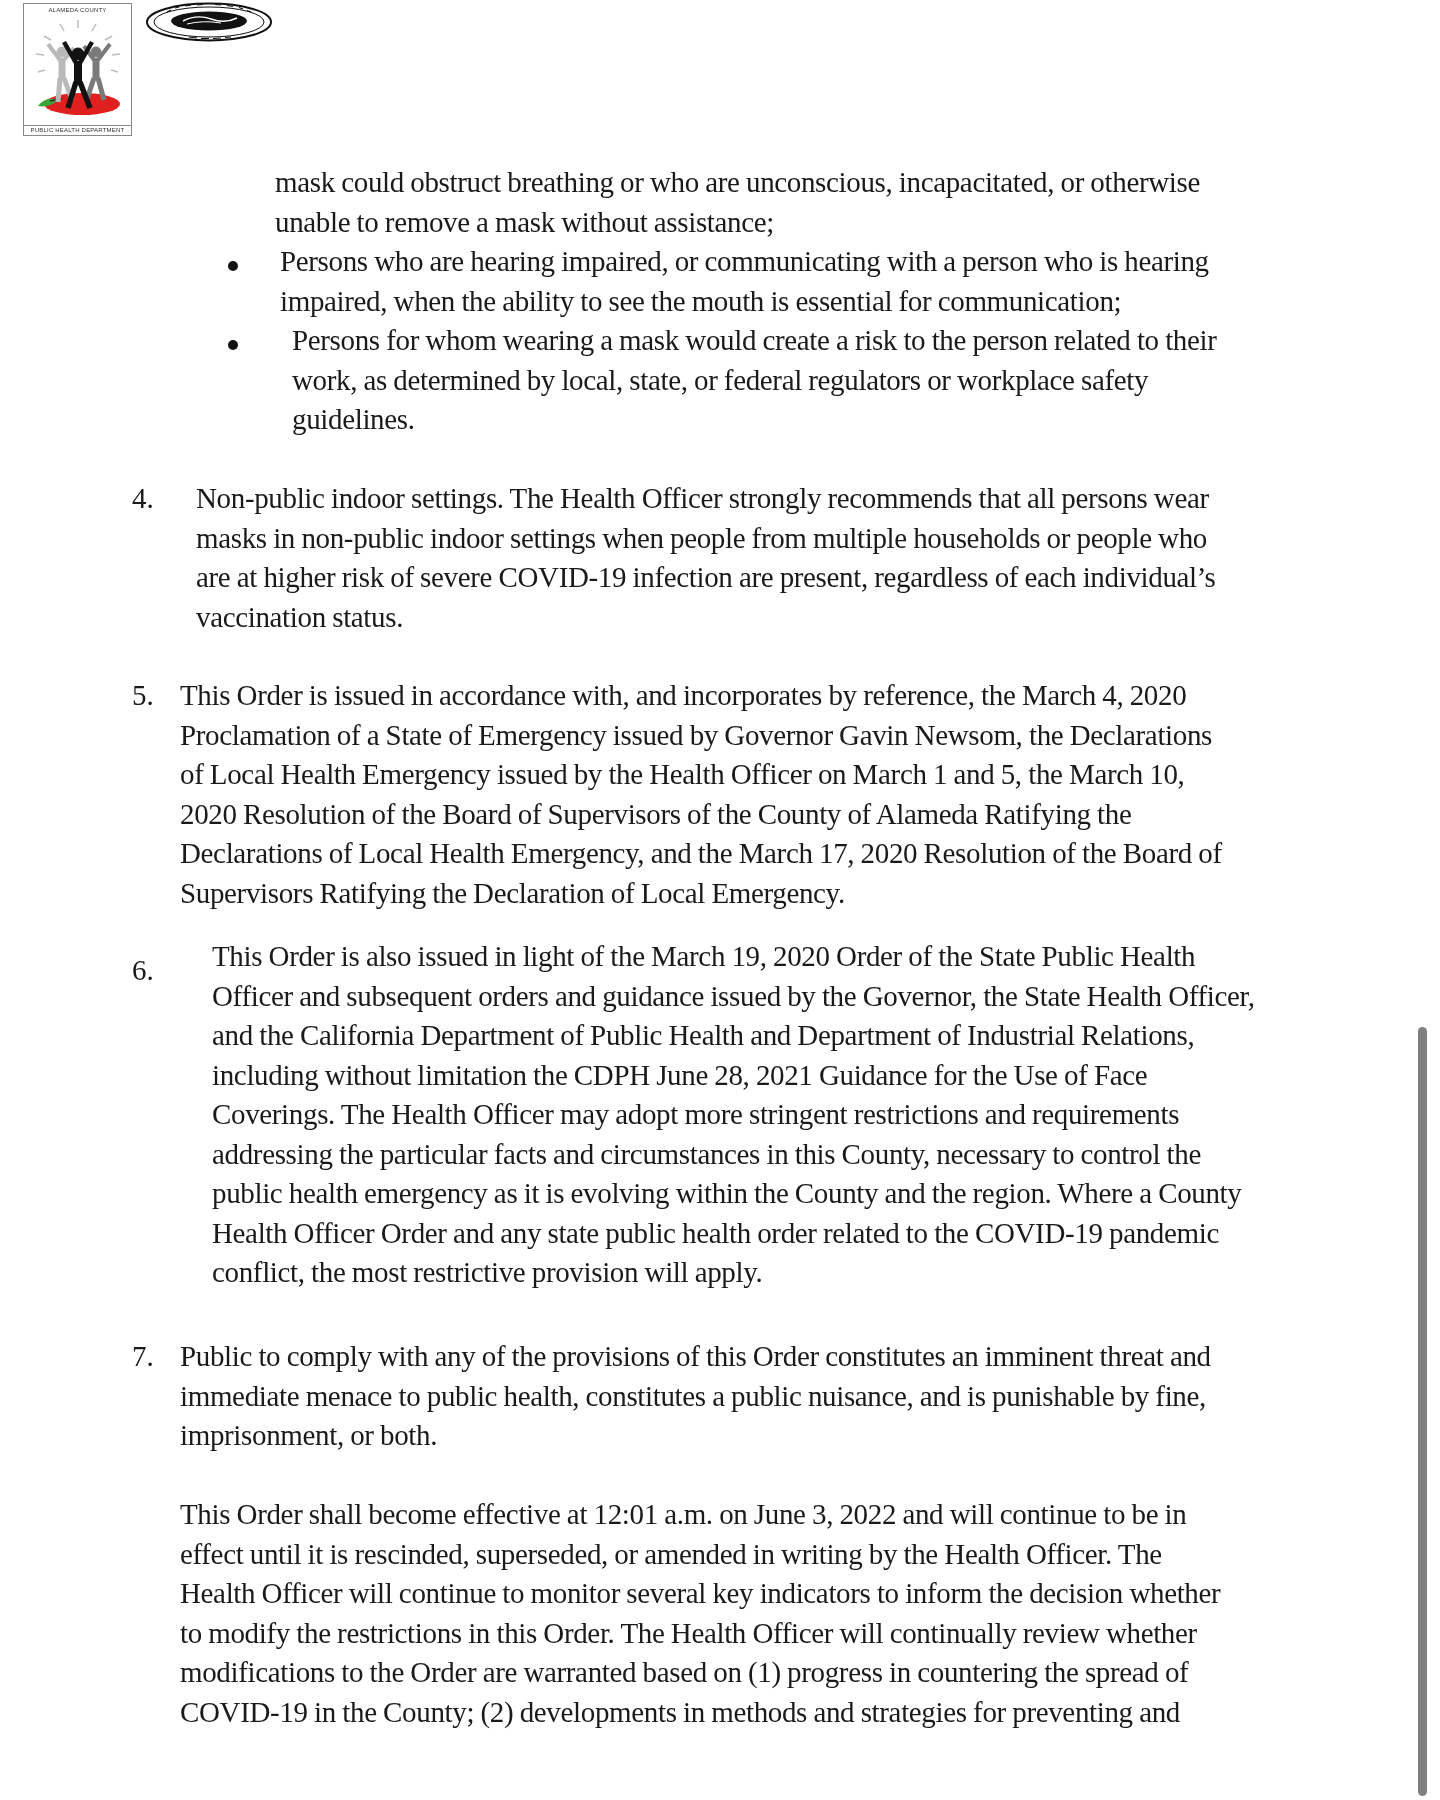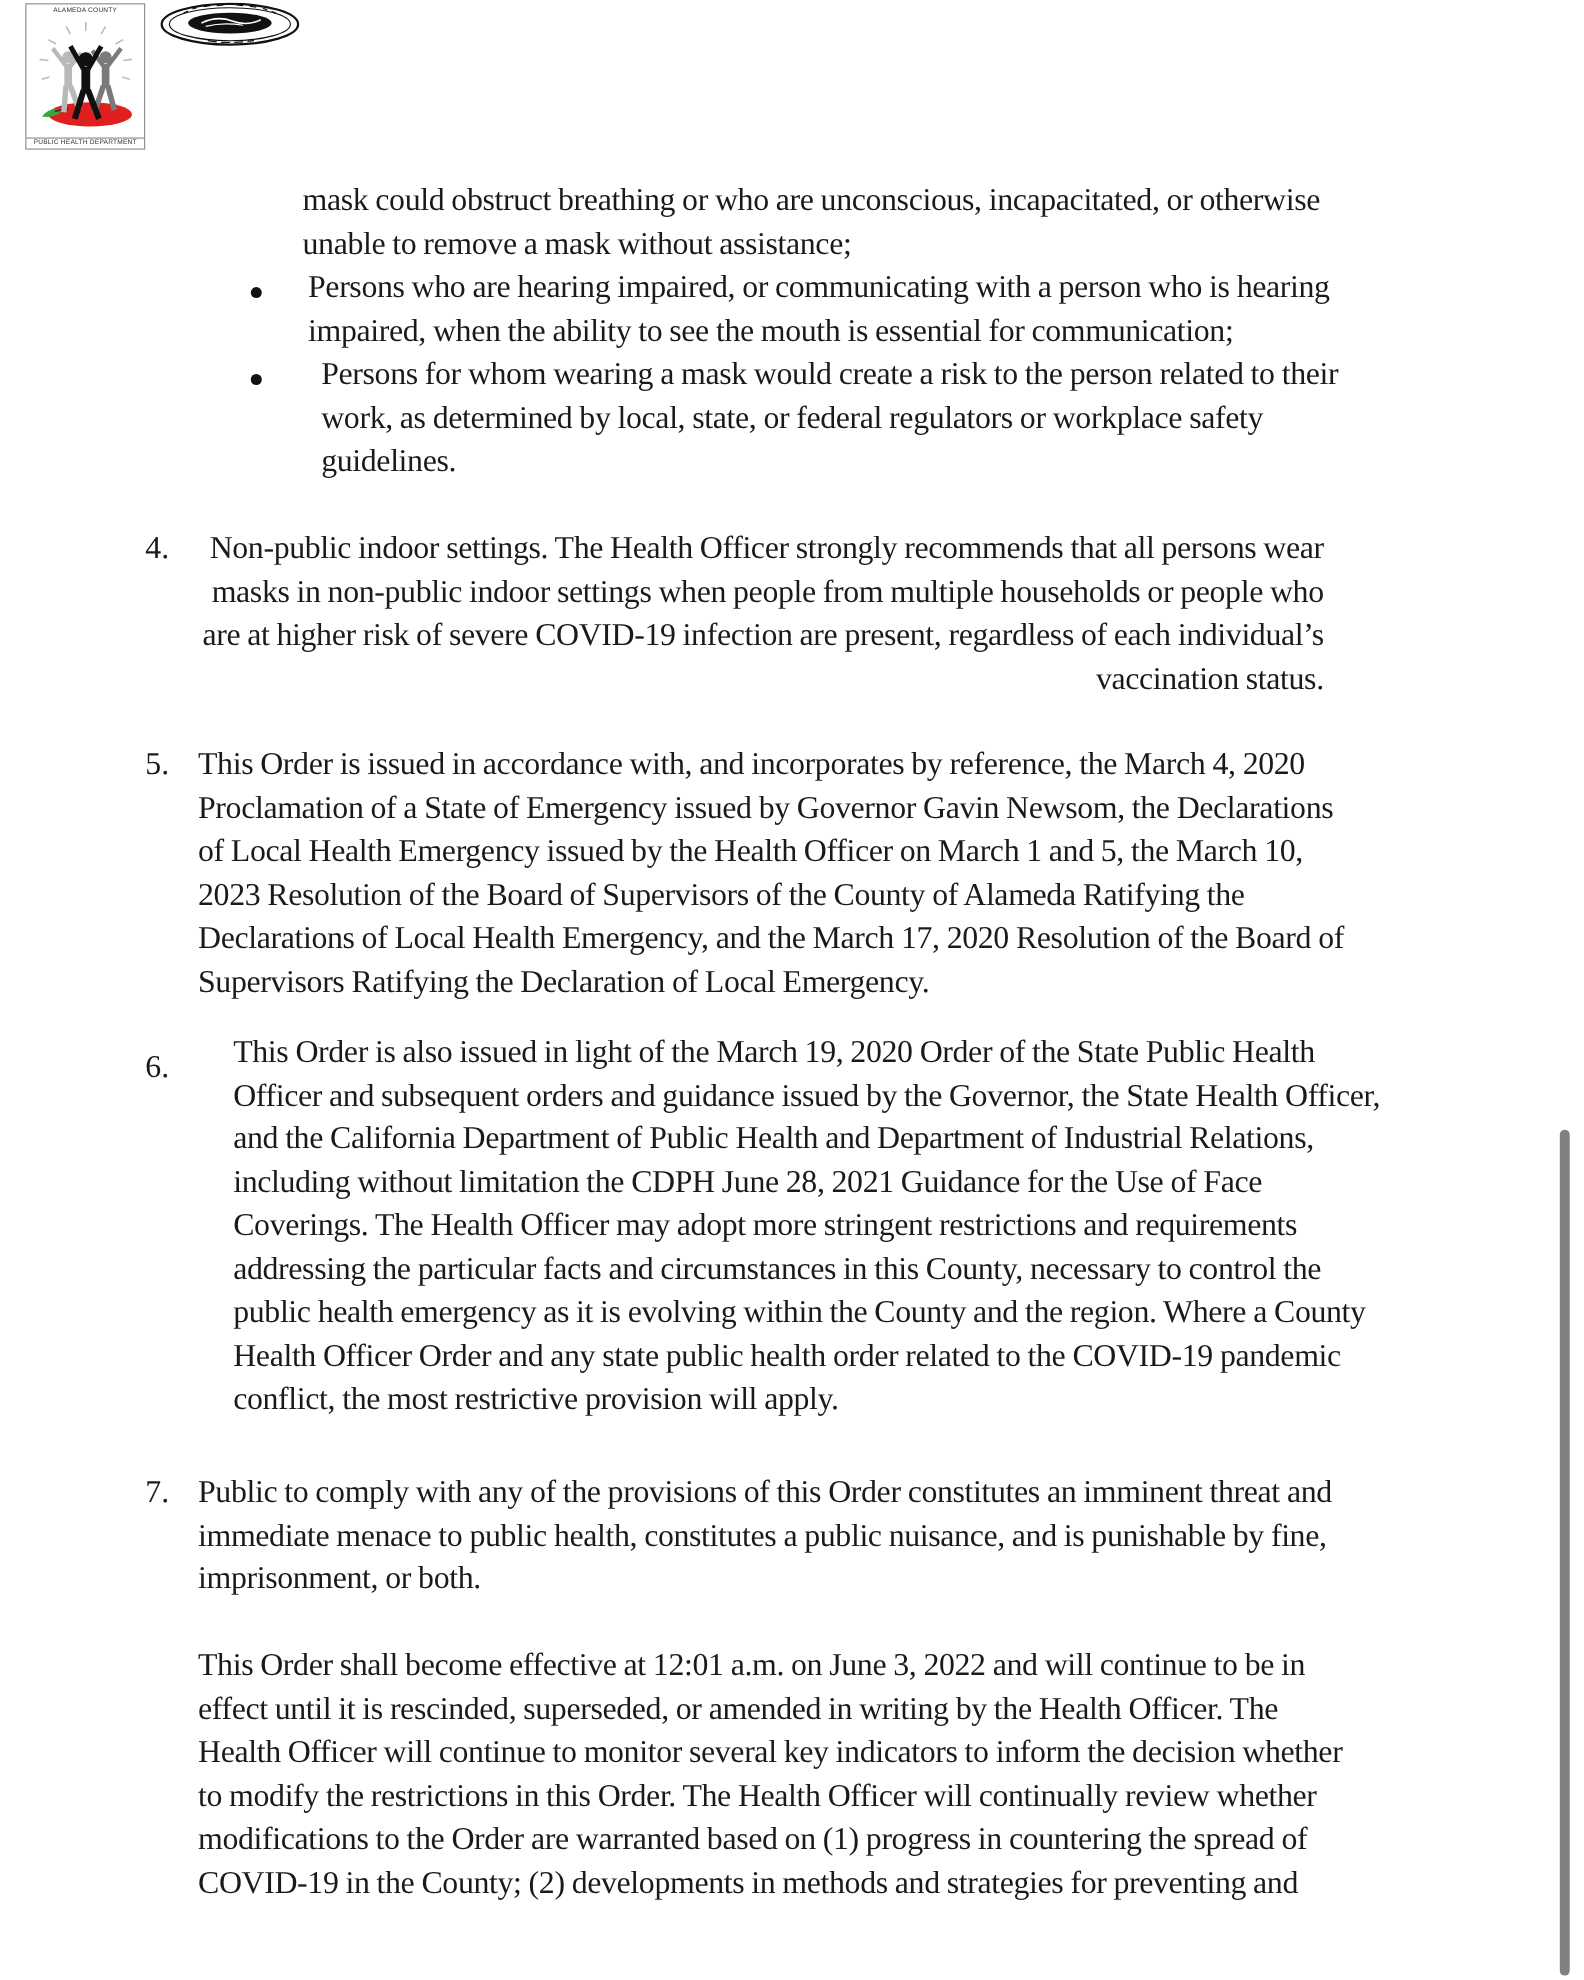--- a/index.html
+++ b/index.html
@@ -150,33 +150,33 @@
   </div>
 
   <div class="bullet" style="left:228px; top:340px;"></div>
   <div class="block" style="left:292px; top:321px;">
     <span class="ln">Persons for whom wearing a mask would create a risk to the person related to their</span>
     <span class="ln">work, as determined by local, state, or federal regulators or workplace safety</span>
     <span class="ln">guidelines.</span>
   </div>
 
   <div class="num" style="left:132px; top:479px;">4.</div>
-  <div class="block" style="left:184px; top:479px;text-align:right;">
+  <div class="block" style="left:196px; top:479px;">
     <span class="ln">Non-public indoor settings. The Health Officer strongly recommends that all persons wear</span>
     <span class="ln">masks in non-public indoor settings when people from multiple households or people who</span>
     <span class="ln">are at higher risk of severe COVID-19 infection are present, regardless of each individual’s</span>
     <span class="ln">vaccination status.</span>
   </div>
 
   <div class="num" style="left:132px; top:676px;">5.</div>
   <div class="block" style="left:180px; top:676px;">
     <span class="ln">This Order is issued in accordance with, and incorporates by reference, the March 4, 2020</span>
     <span class="ln">Proclamation of a State of Emergency issued by Governor Gavin Newsom, the Declarations</span>
     <span class="ln">of Local Health Emergency issued by the Health Officer on March 1 and 5, the March 10,</span>
-    <span class="ln">2023 Resolution of the Board of Supervisors of the County of Alameda Ratifying the</span>
+    <span class="ln">2020 Resolution of the Board of Supervisors of the County of Alameda Ratifying the</span>
     <span class="ln">Declarations of Local Health Emergency, and the March 17, 2020 Resolution of the Board of</span>
     <span class="ln">Supervisors Ratifying the Declaration of Local Emergency.</span>
   </div>
 
   <div class="num" style="left:132px; top:951px;">6.</div>
   <div class="block" style="left:180px; top:937px;margin-left:32px;">
     <span class="ln">This Order is also issued in light of the March 19, 2020 Order of the State Public Health</span>
     <span class="ln">Officer and subsequent orders and guidance issued by the Governor, the State Health Officer,</span>
     <span class="ln">and the California Department of Public Health and Department of Industrial Relations,</span>
     <span class="ln">including without limitation the CDPH June 28, 2021 Guidance for the Use of Face</span>

